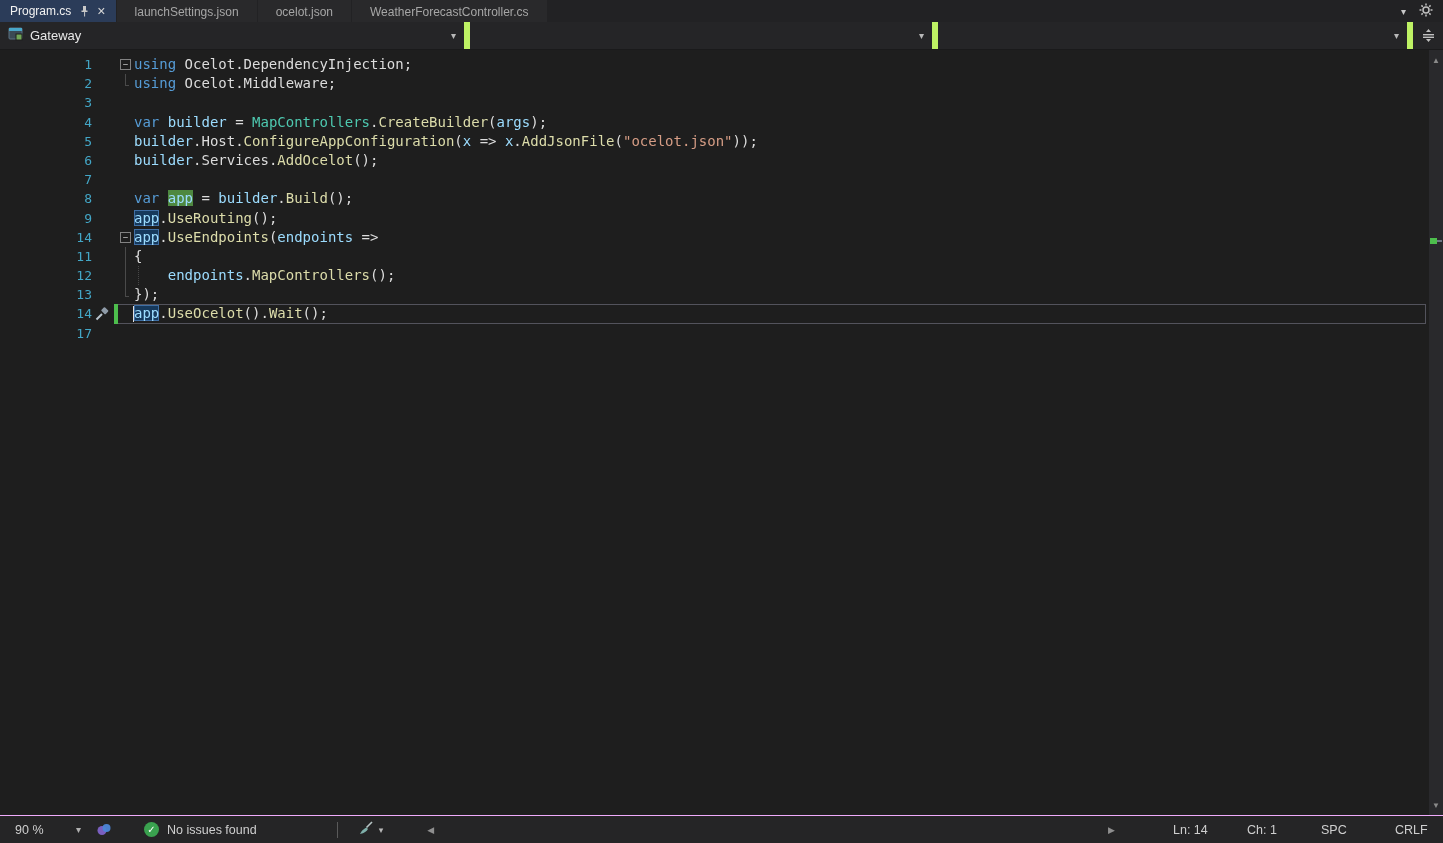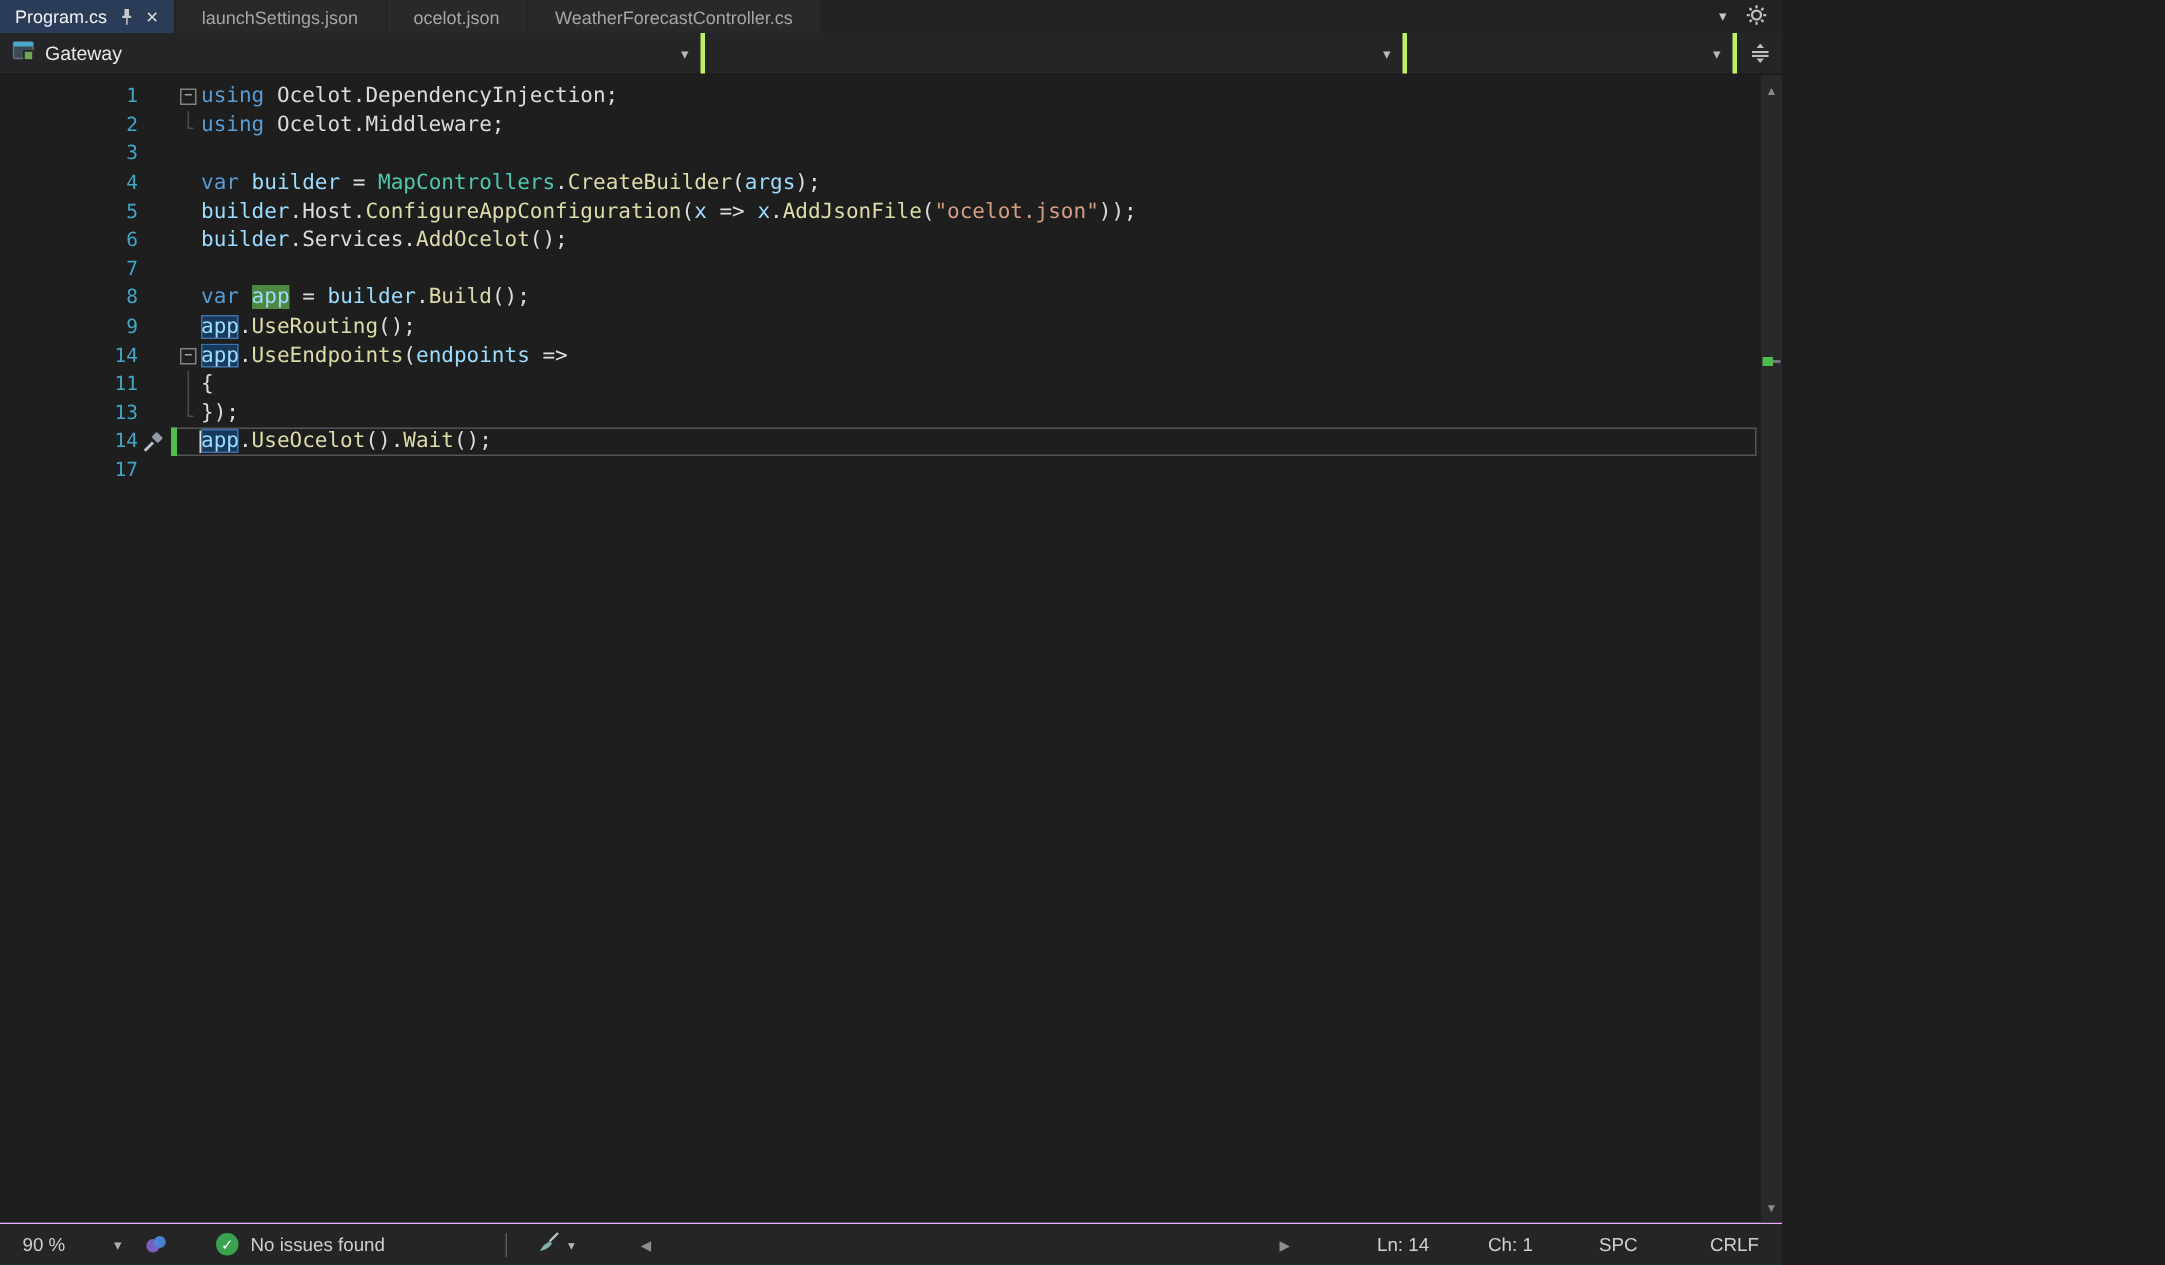--- a/index.html
+++ b/index.html
@@ -1,31 +1,31 @@
 <!DOCTYPE html>
 <html><head>
 <meta charset="utf-8">
 <style>
   *{margin:0;padding:0;box-sizing:border-box}
   html,body{width:1443px;height:843px;overflow:hidden;background:#1E1E1E}
-  .app{width:1188px;height:843px;display:flex;flex-direction:column;background:#0f766e;
+  .app{width:1443px;height:843px;display:flex;flex-direction:column;background:#fdba74;
        font-family:"Liberation Sans",sans-serif;color:#DCDCDC;position:relative}
 
   
   .tabstrip{height:22px;display:flex;align-items:stretch;background:#222224;font-size:12px;flex:0 0 22px}
   .tab{display:flex;align-items:center;padding:12px 18px;background:#29292B;color:#A6A6A6;margin-right:1px;white-space:nowrap}
   .tab.active{background:#2B3C59;color:#F2F2F2;padding:0 10px}
   .tab-pin{margin-left:9px;display:flex;align-items:center}
   .tab-close{margin-left:8px;color:#D8D8D8;font-size:14px;line-height:1}
   .ts-right{margin-left:auto;display:flex;align-items:center;gap:13px;padding-right:10px;color:#C8C8C8}
   .ts-chevron{font-size:10px;color:#C8C8C8}
 
   
   .navbar{height:28px;display:flex;align-items:stretch;background:#252527;border-bottom:1px solid #1A1A1B;flex:0 0 28px}
-  .combo{display:flex;align-items:center;padding:0 8px;border-right:3px solid #bef264}
+  .combo{display:flex;align-items:center;padding:0 8px;border-right:6px solid #bef264}
   .combo-project{width:470px}
   .combo-mid{width:468px}
   .combo-end{flex:1}
   .combo-caret{margin-left:auto;color:#B8B8B8;font-size:10px}
   .combo-label{color:#E8E8E8;font-size:13px;margin-left:7px}
   .nav-split{width:30px;display:flex;align-items:center;justify-content:center}
 
   
   .editor{flex:1;display:flex;background:#1E1E1E;overflow:hidden;position:relative}
   .code{flex:1;padding-top:5px;font-family:"DejaVu Sans Mono","Liberation Mono",monospace;font-size:14px}
@@ -237,20 +237,30 @@
           <div class="c-num">11</div>
           <div class="c-glyph"></div>
           <div class="c-chg"></div>
           <div class="c-fold">
             <div class="fv"></div>
           </div>
           <div class="c-code"><span class="tk-pl">{</span></div>
         </div>
         <div class="row">
           <div class="c-bp"></div>
+          <div class="c-num">12</div>
+          <div class="c-glyph"></div>
+          <div class="c-chg"></div>
+          <div class="c-fold">
+            <div class="fv"></div>
+          </div>
+          <div class="c-code"><span class="guide"></span><span class="tk-pl">    </span><span class="tk-loc">endpoints</span><span class="tk-pl">.</span><span class="tk-me">MapControllers</span><span class="tk-pl">();</span></div>
+        </div>
+        <div class="row">
+          <div class="c-bp"></div>
           <div class="c-num">13</div>
           <div class="c-glyph"></div>
           <div class="c-chg"></div>
           <div class="c-fold">
             <div class="fend"></div>
           </div>
           <div class="c-code"><span class="tk-pl">});</span></div>
         </div>
         <div class="row current">
           <div class="cur-box"></div>

